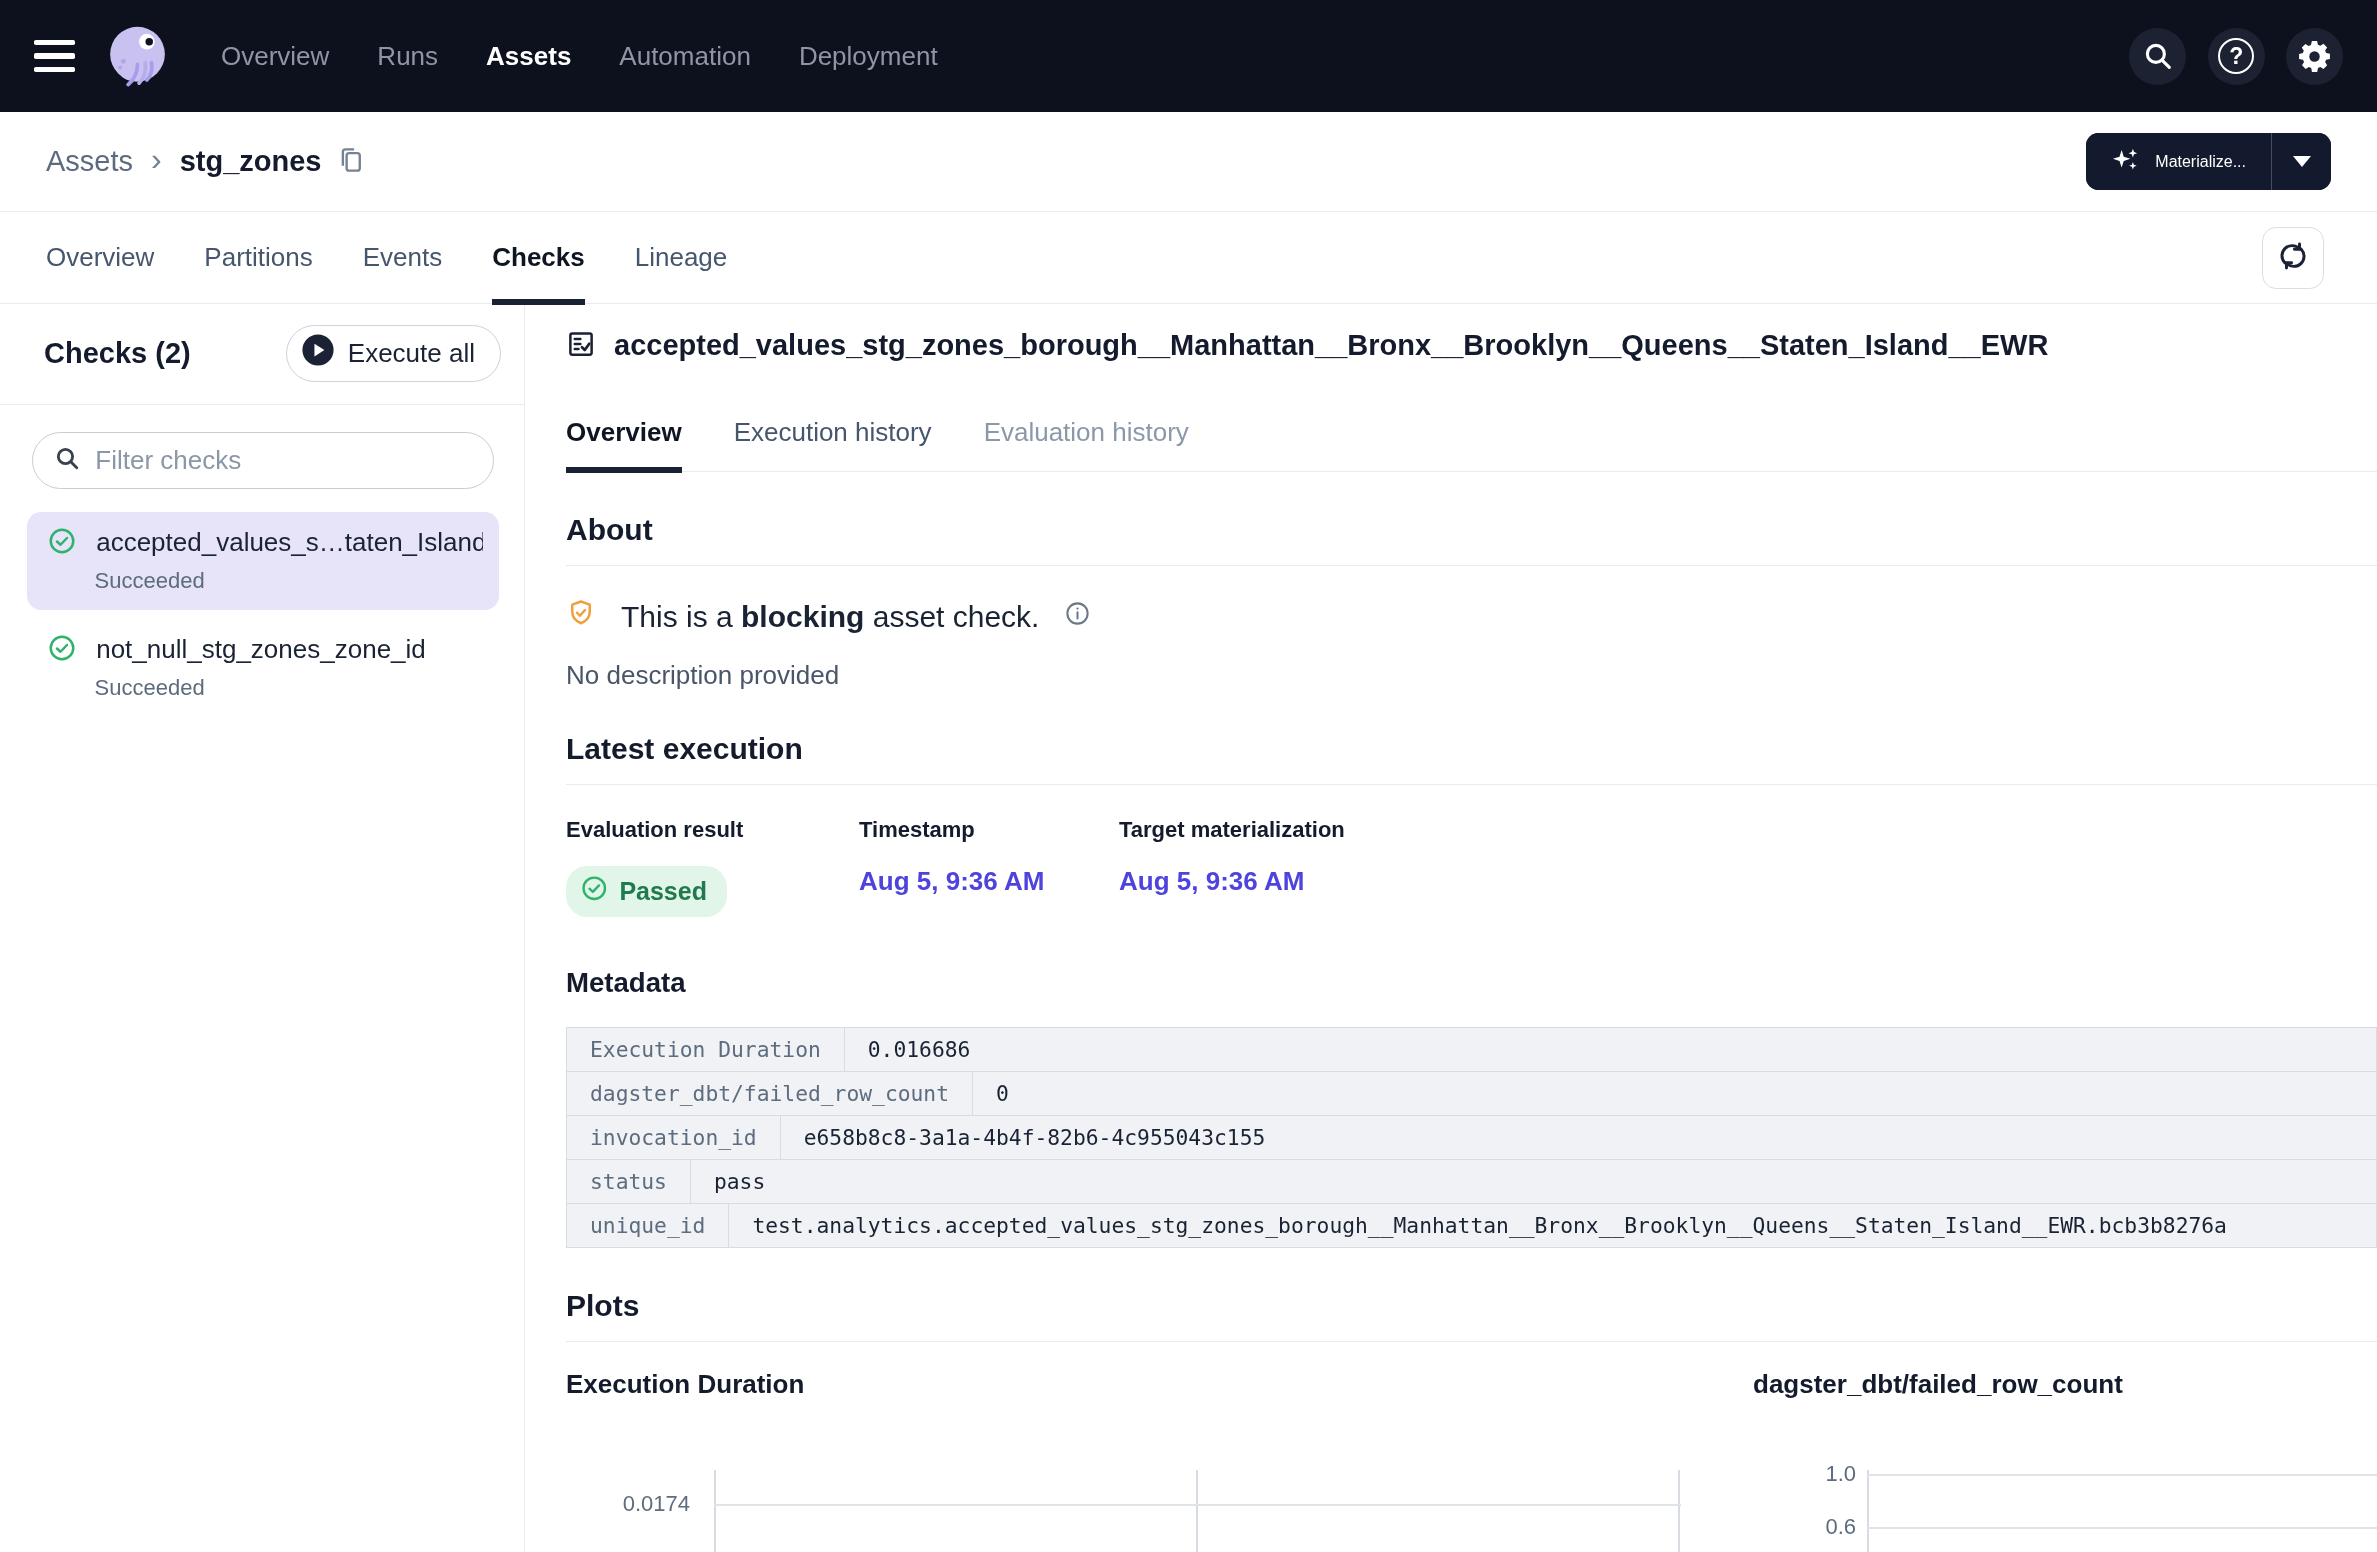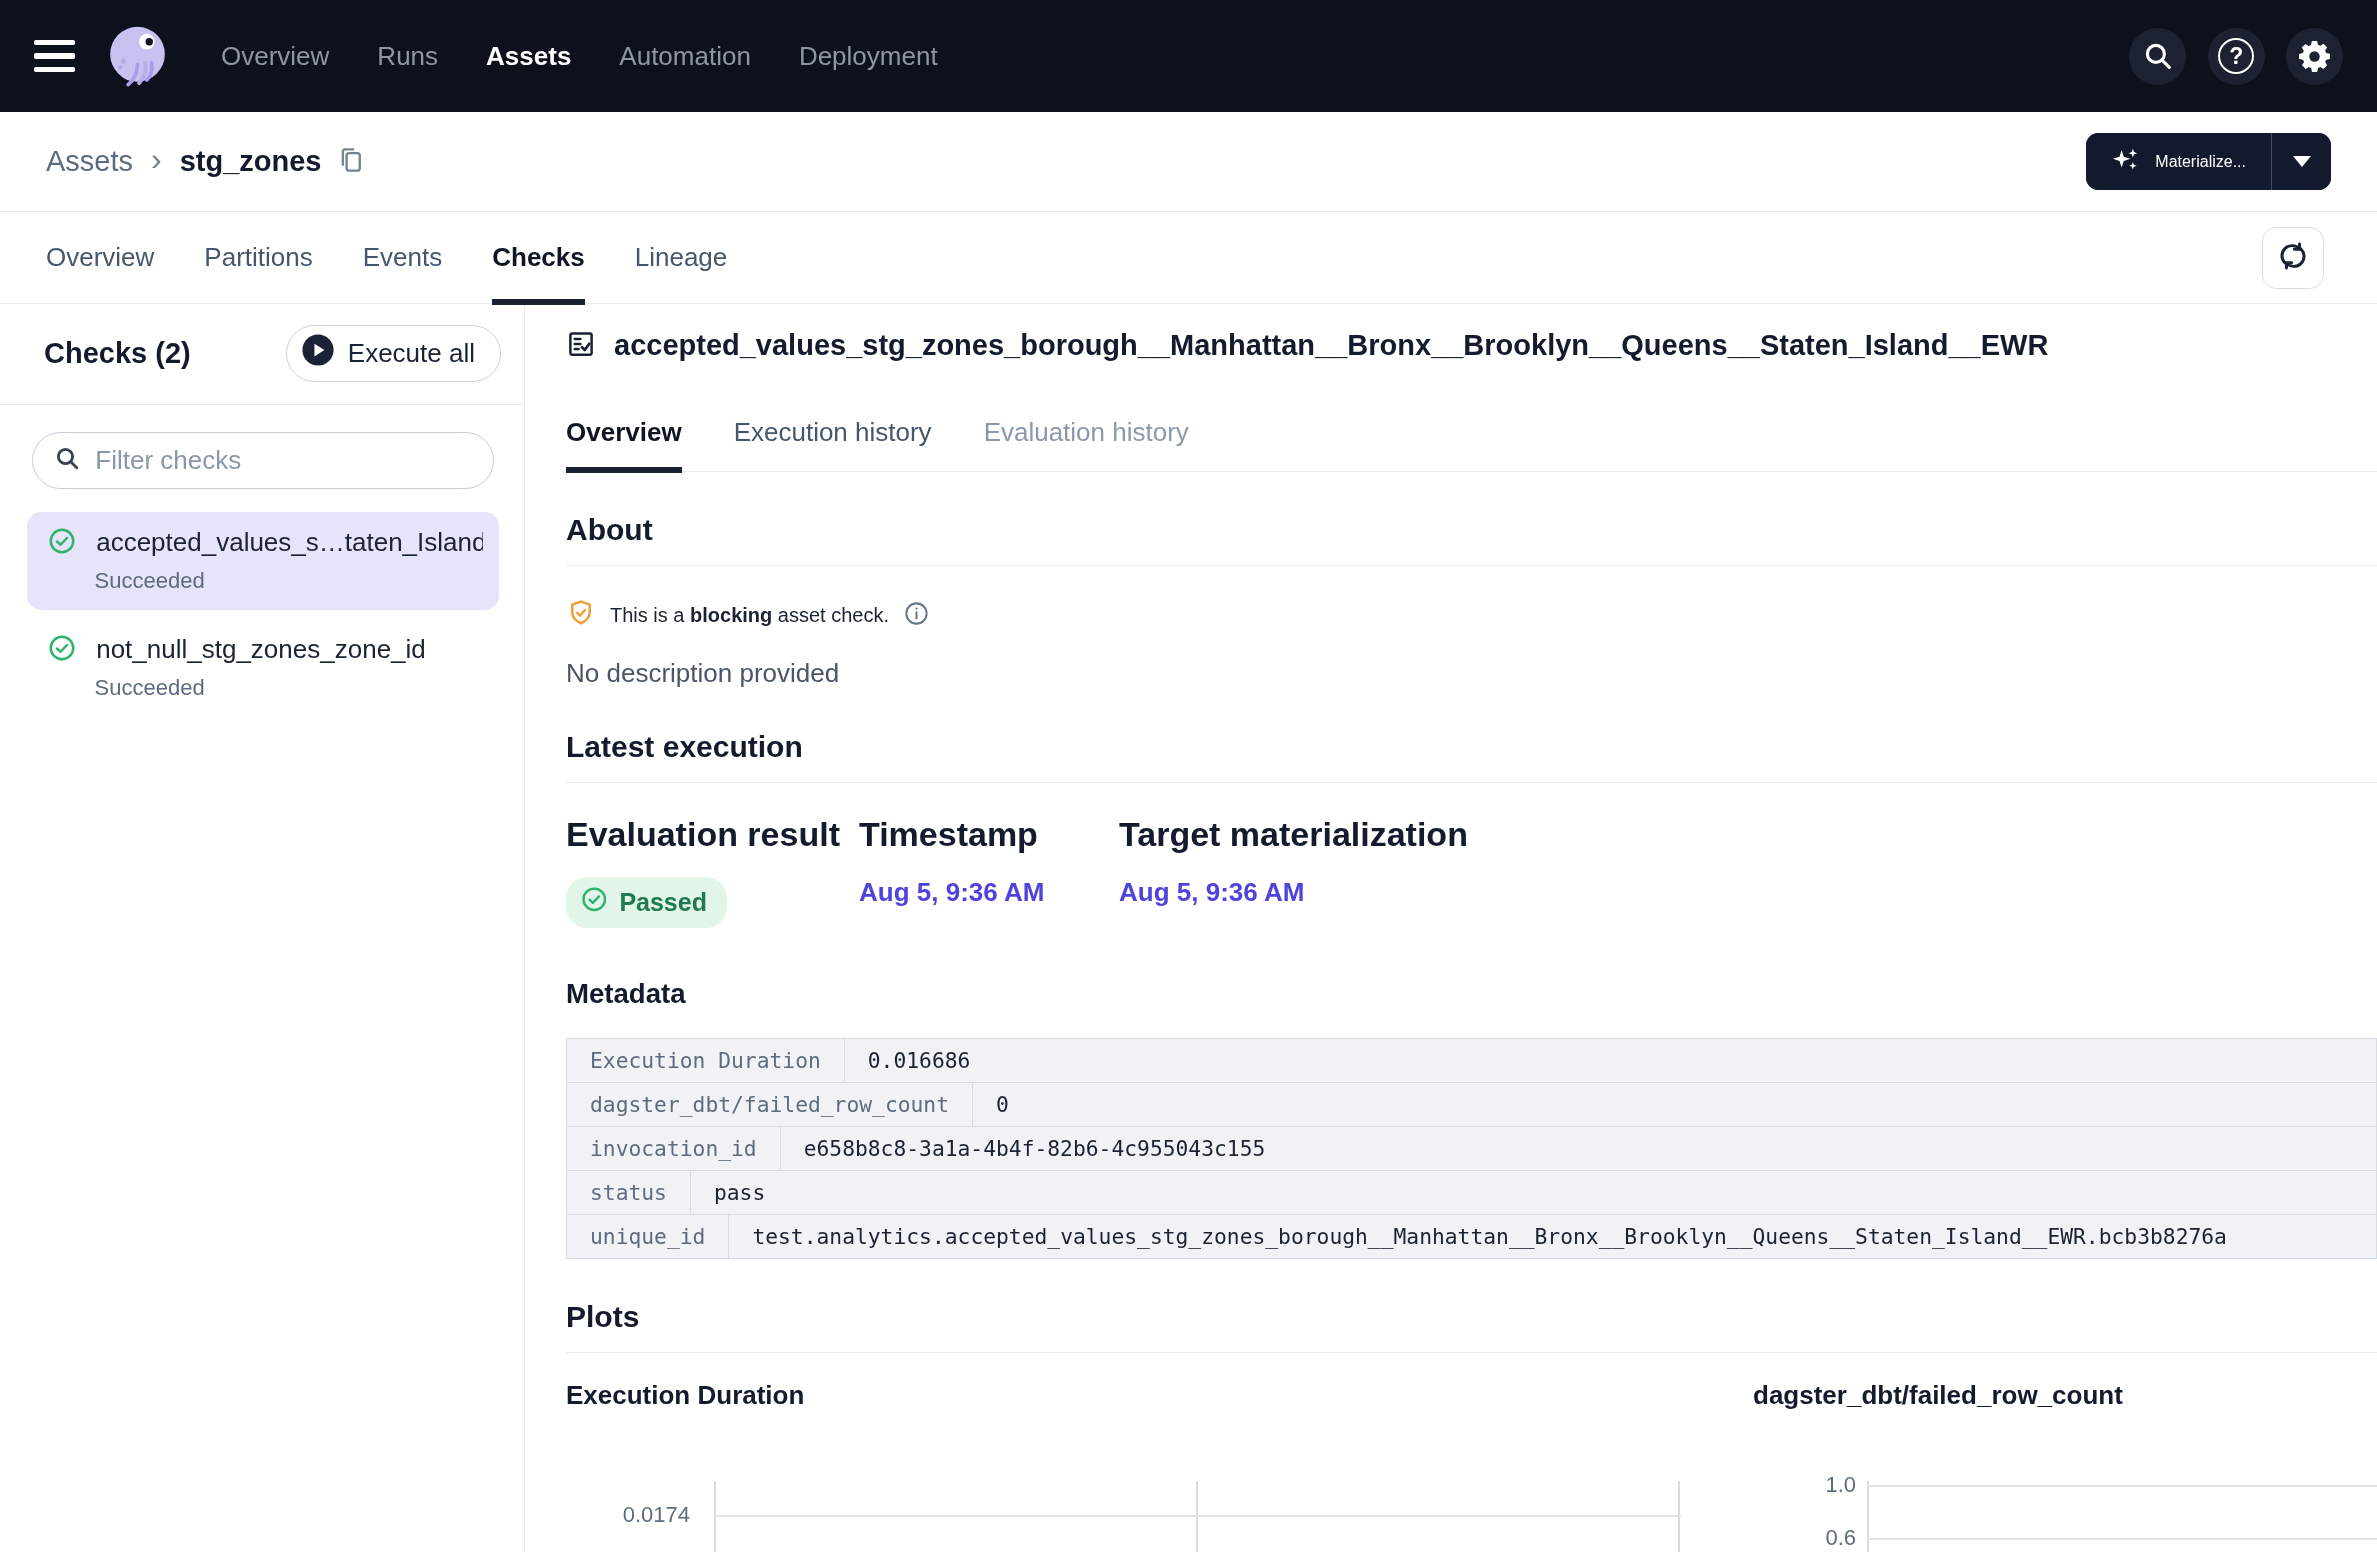--- a/index.html
+++ b/index.html
@@ -73,29 +73,29 @@
   .titlerow { display:flex; align-items:center; gap:18px; }
   .check-title { font-size:29px; font-weight:700; color:#141b2c; white-space:nowrap; overflow:hidden; }
   .dtabs { margin-top:55px; display:flex; gap:52px; border-bottom:1.8px solid #e8ebef; }
   .dtab { font-size:26px; color:#46566c; text-decoration:none; cursor:pointer; padding-bottom:23px; position:relative; }
   .dtab.active { color:#0f1523; font-weight:700; }
   .dtab.active::after { content:""; position:absolute; left:0; right:0; bottom:-1.8px; height:6.2px; background:#1a2133; }
   .dtab.muted { color:#8b98a9; }
 
   .secthead { font-size:30px; font-weight:700; color:#141b2c; margin-top:41px; }
   .divider { border-bottom:1.8px solid #e9ecef; margin-top:18px; }
-  .blockingrow { margin-top:32px; display:flex; align-items:center; gap:14px; font-size:20px; color:#1a2333; }
+  .blockingrow { margin-top:32px; display:flex; align-items:center; gap:25px; font-size:30px; color:#1a2333; }
   .blockingrow b { font-weight:700; }
   .nodesc { margin-top:25px; font-size:26px; color:#4a5568; }
 
   .lex-grid { margin-top:32px; display:flex; }
   .lex-col { display:flex; flex-direction:column; }
   .lex-col.c1 { width:293px; }
   .lex-col.c2 { width:260px; }
-  .lex-h { font-size:34px; font-weight:700; color:#141b2c; }
+  .lex-h { font-size:22px; font-weight:700; color:#141b2c; }
   .lex-val { margin-top:23px; display:flex; align-items:center;font-weight:bold; }
   .badge { display:inline-flex; align-items:center; gap:10.7px; background:#e1f5e8; color:#1f7a4f;
     border-radius:21.3px; padding:8px 19.6px 8px 14.2px; font-size:25px; }
   .lex-link { font-size:26px; color:#4f43dd; text-decoration:none; cursor:pointer; }
 
   .subhead { font-size:27.6px; font-weight:700; color:#141b2c; margin-top:50px; }
   .metatable { margin-top:28.5px; width:100%; border:1.8px solid #d7dce1; border-bottom:none;
     font-family:"DejaVu Sans Mono", monospace; font-size:21.3px; }
   .mrow { display:flex; height:44px; background:#f0f2f5; border-bottom:1.8px solid #d7dce1; }
   .mkey { display:flex; align-items:center; padding:0 23px; color:#5d6c7e; border-right:1.8px solid #d7dce1; white-space:nowrap; }

